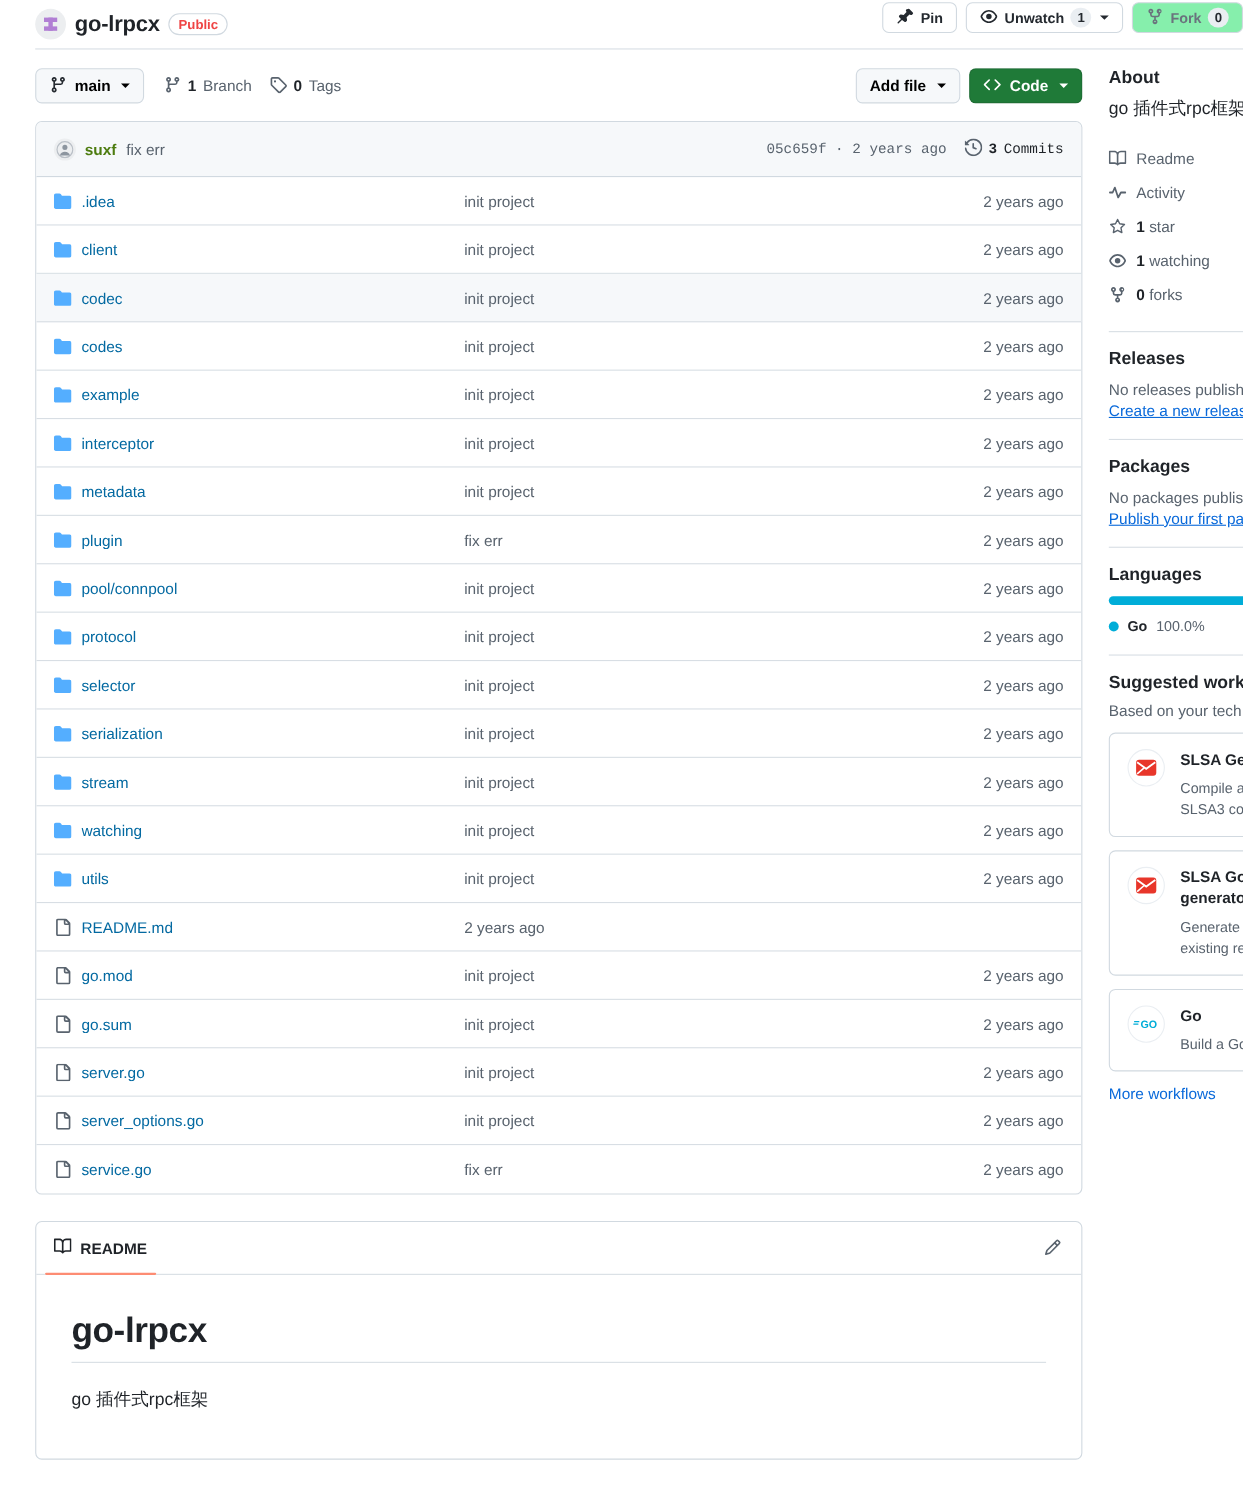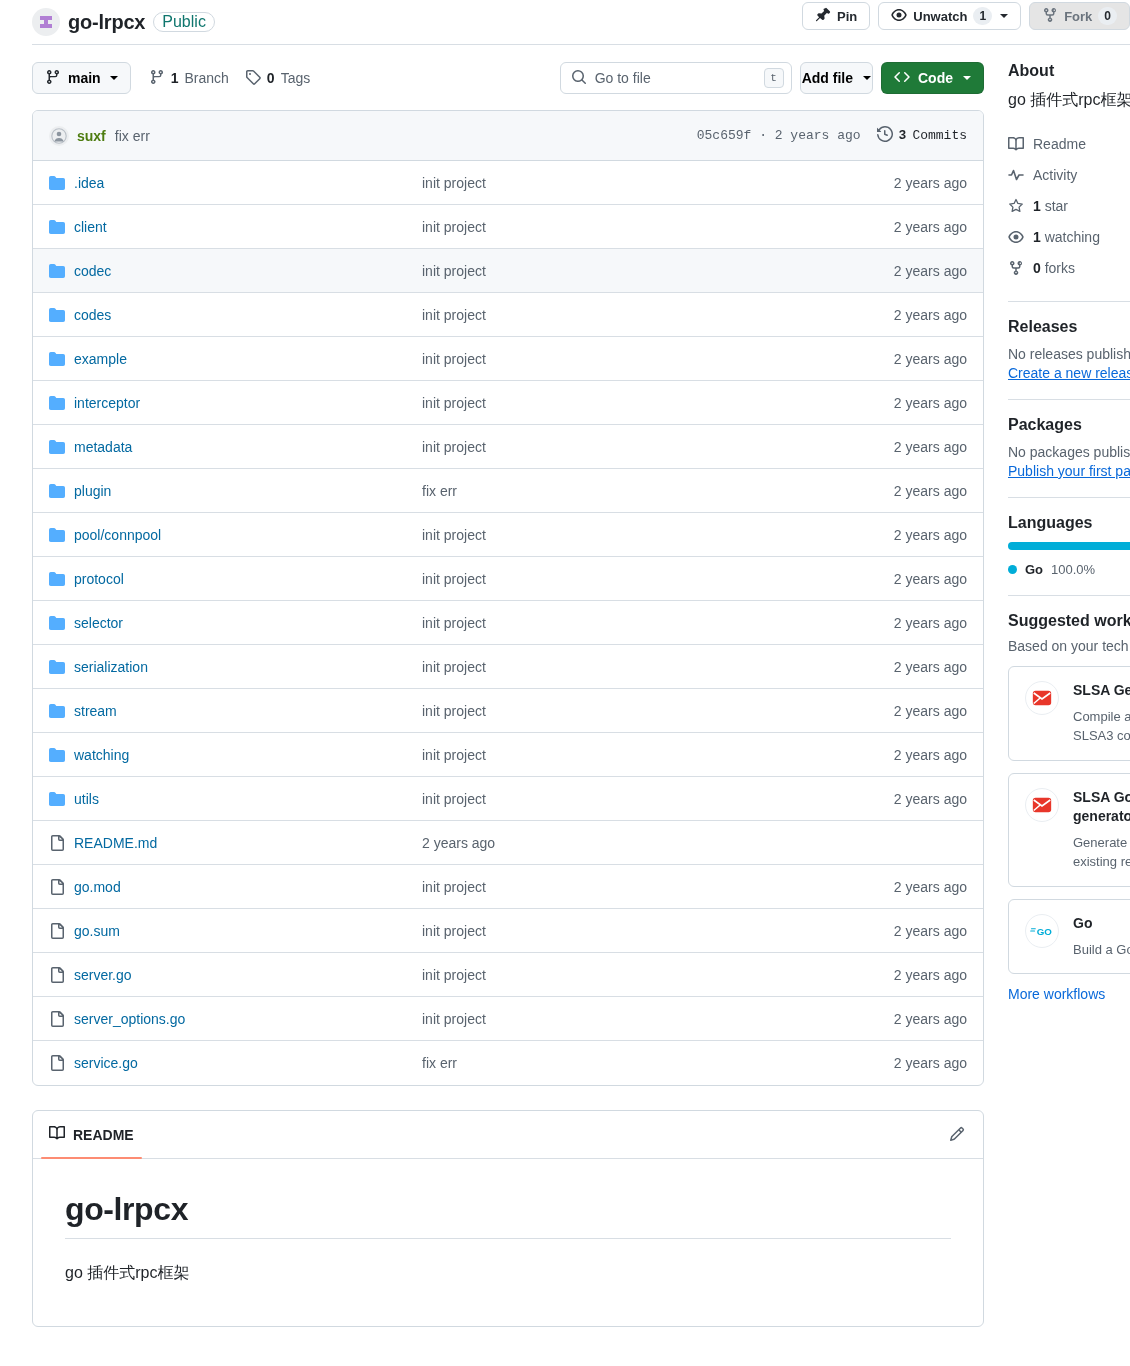--- a/index.html
+++ b/index.html
@@ -33,44 +33,44 @@
     overflow: hidden;
   }
   .avatar svg { display: block; }
   .repo-name {
     font-size: 20px;
     font-weight: 700;
     color: #1f2328;
     letter-spacing: -0.2px;
   }
   .badge-public {
-    font-size: 16px;
+    font-size: 12px;
     line-height: 18px;
     padding: 0 8px;
     border: 1px solid #d1d9e0;
     border-radius: 999px;
-    color: #0f766e;
-    font-weight: 400;
+    color: #ef4444;
+    font-weight: 700;
   }
   .header-actions {
     position: absolute;
     top: 2px; right: 0;
     display: flex;
     align-items: center;
     gap: 8px;
   }
   .btn {
     display: inline-flex;
     align-items: center;
     gap: 6px;
     height: 28px;
     padding: 0 12px;
     border: 1px solid #d1d9e0;
     border-radius: 6px;
-    background: #e5e5e5;
+    background: #86efac;
     font-size: 13px;
     font-weight: 600;
     color: #24292f;
     cursor: pointer;
     white-space: nowrap;
   }
   .btn.plain { background: #ffffff; justify-content: flex-end; }
   .btn .count {
     background: #eaeef2;
     border-radius: 999px;
@@ -167,21 +167,21 @@
     width: 20px; height: 20px;
     border: 1px solid #d1d9e0;
     border-radius: 4px;
     background: #f6f8fa;
     font-size: 11px;
     color: #59636e;
     display: flex; align-items: center; justify-content: center;
     font-family: "Liberation Mono", monospace;
   }
   .btn-addfile {
-    height: 32px; padding: 0 1px;
+    height: 32px; padding: 0 12px;
     display: inline-flex; align-items: center; gap: 8px;
     border: 1px solid #d1d9e0; border-radius: 6px;
     background: #f6f8fa; font-size: 14px; font-weight: 600;
     cursor: pointer;
   }
   .btn-code {
     height: 32px; padding: 0 12px;
     display: inline-flex; align-items: center; gap: 8px;
     border: 1px solid rgba(27,31,36,0.15); border-radius: 6px;
     background: #1f7a38; color: #ffffff;
@@ -511,29 +511,20 @@
             <svg width="16" height="16" viewBox="0 0 16 16" fill="#59636e" aria-hidden="true">
               <path d="M1 7.775V2.75C1 1.784 1.784 1 2.75 1h5.025c.464 0 .91.184 1.238.513l6.25 6.25a1.75 1.75 0 0 1 0 2.474l-5.026 5.026a1.75 1.75 0 0 1-2.474 0l-6.25-6.25A1.75 1.75 0 0 1 1 7.775Zm1.5 0c0 .066.026.13.073.177l6.25 6.25a.25.25 0 0 0 .354 0l5.025-5.025a.25.25 0 0 0 0-.354l-6.25-6.25a.25.25 0 0 0-.177-.073H2.75a.25.25 0 0 0-.25.25ZM6 5a1 1 0 1 1-2 0 1 1 0 0 1 2 0Z"></path>
             </svg>
           </span>
           <b>0</b>
           <span>Tags</span>
         </span>
       </div>
 
       <div class="toolbar-right">
-        <div class="gotofile">
-          <span>
-            <svg width="16" height="16" viewBox="0 0 16 16" fill="#59636e" aria-hidden="true">
-              <path d="M10.68 11.74a6 6 0 0 1-7.922-8.982 6 6 0 0 1 8.982 7.922l3.04 3.04a.749.749 0 1 1-1.06 1.06ZM11.5 7a4.5 4.5 0 1 0-9 0 4.5 4.5 0 0 0 9 0Z"></path>
-            </svg>
-          </span>
-          <span class="ph">Go to file</span>
-          <span class="kbd">t</span>
-        </div>
 
         <button class="btn-addfile">
           <span>Add file</span>
           <span class="caret"></span>
         </button>
 
         <button class="btn-code">
           <span>
             <svg width="16" height="16" viewBox="0 0 16 16" fill="#ffffff" aria-hidden="true">
               <path d="M4.72 3.22a.75.75 0 0 1 1.06 1.06L2.06 8l3.72 3.72a.75.75 0 1 1-1.06 1.06L.47 8.53a.75.75 0 0 1 0-1.06Zm6.56 0L15.53 7.47a.75.75 0 0 1 0 1.06l-4.25 4.25a.75.75 0 1 1-1.06-1.06L13.94 8l-3.72-3.72a.75.75 0 0 1 1.06-1.06Z"></path>

